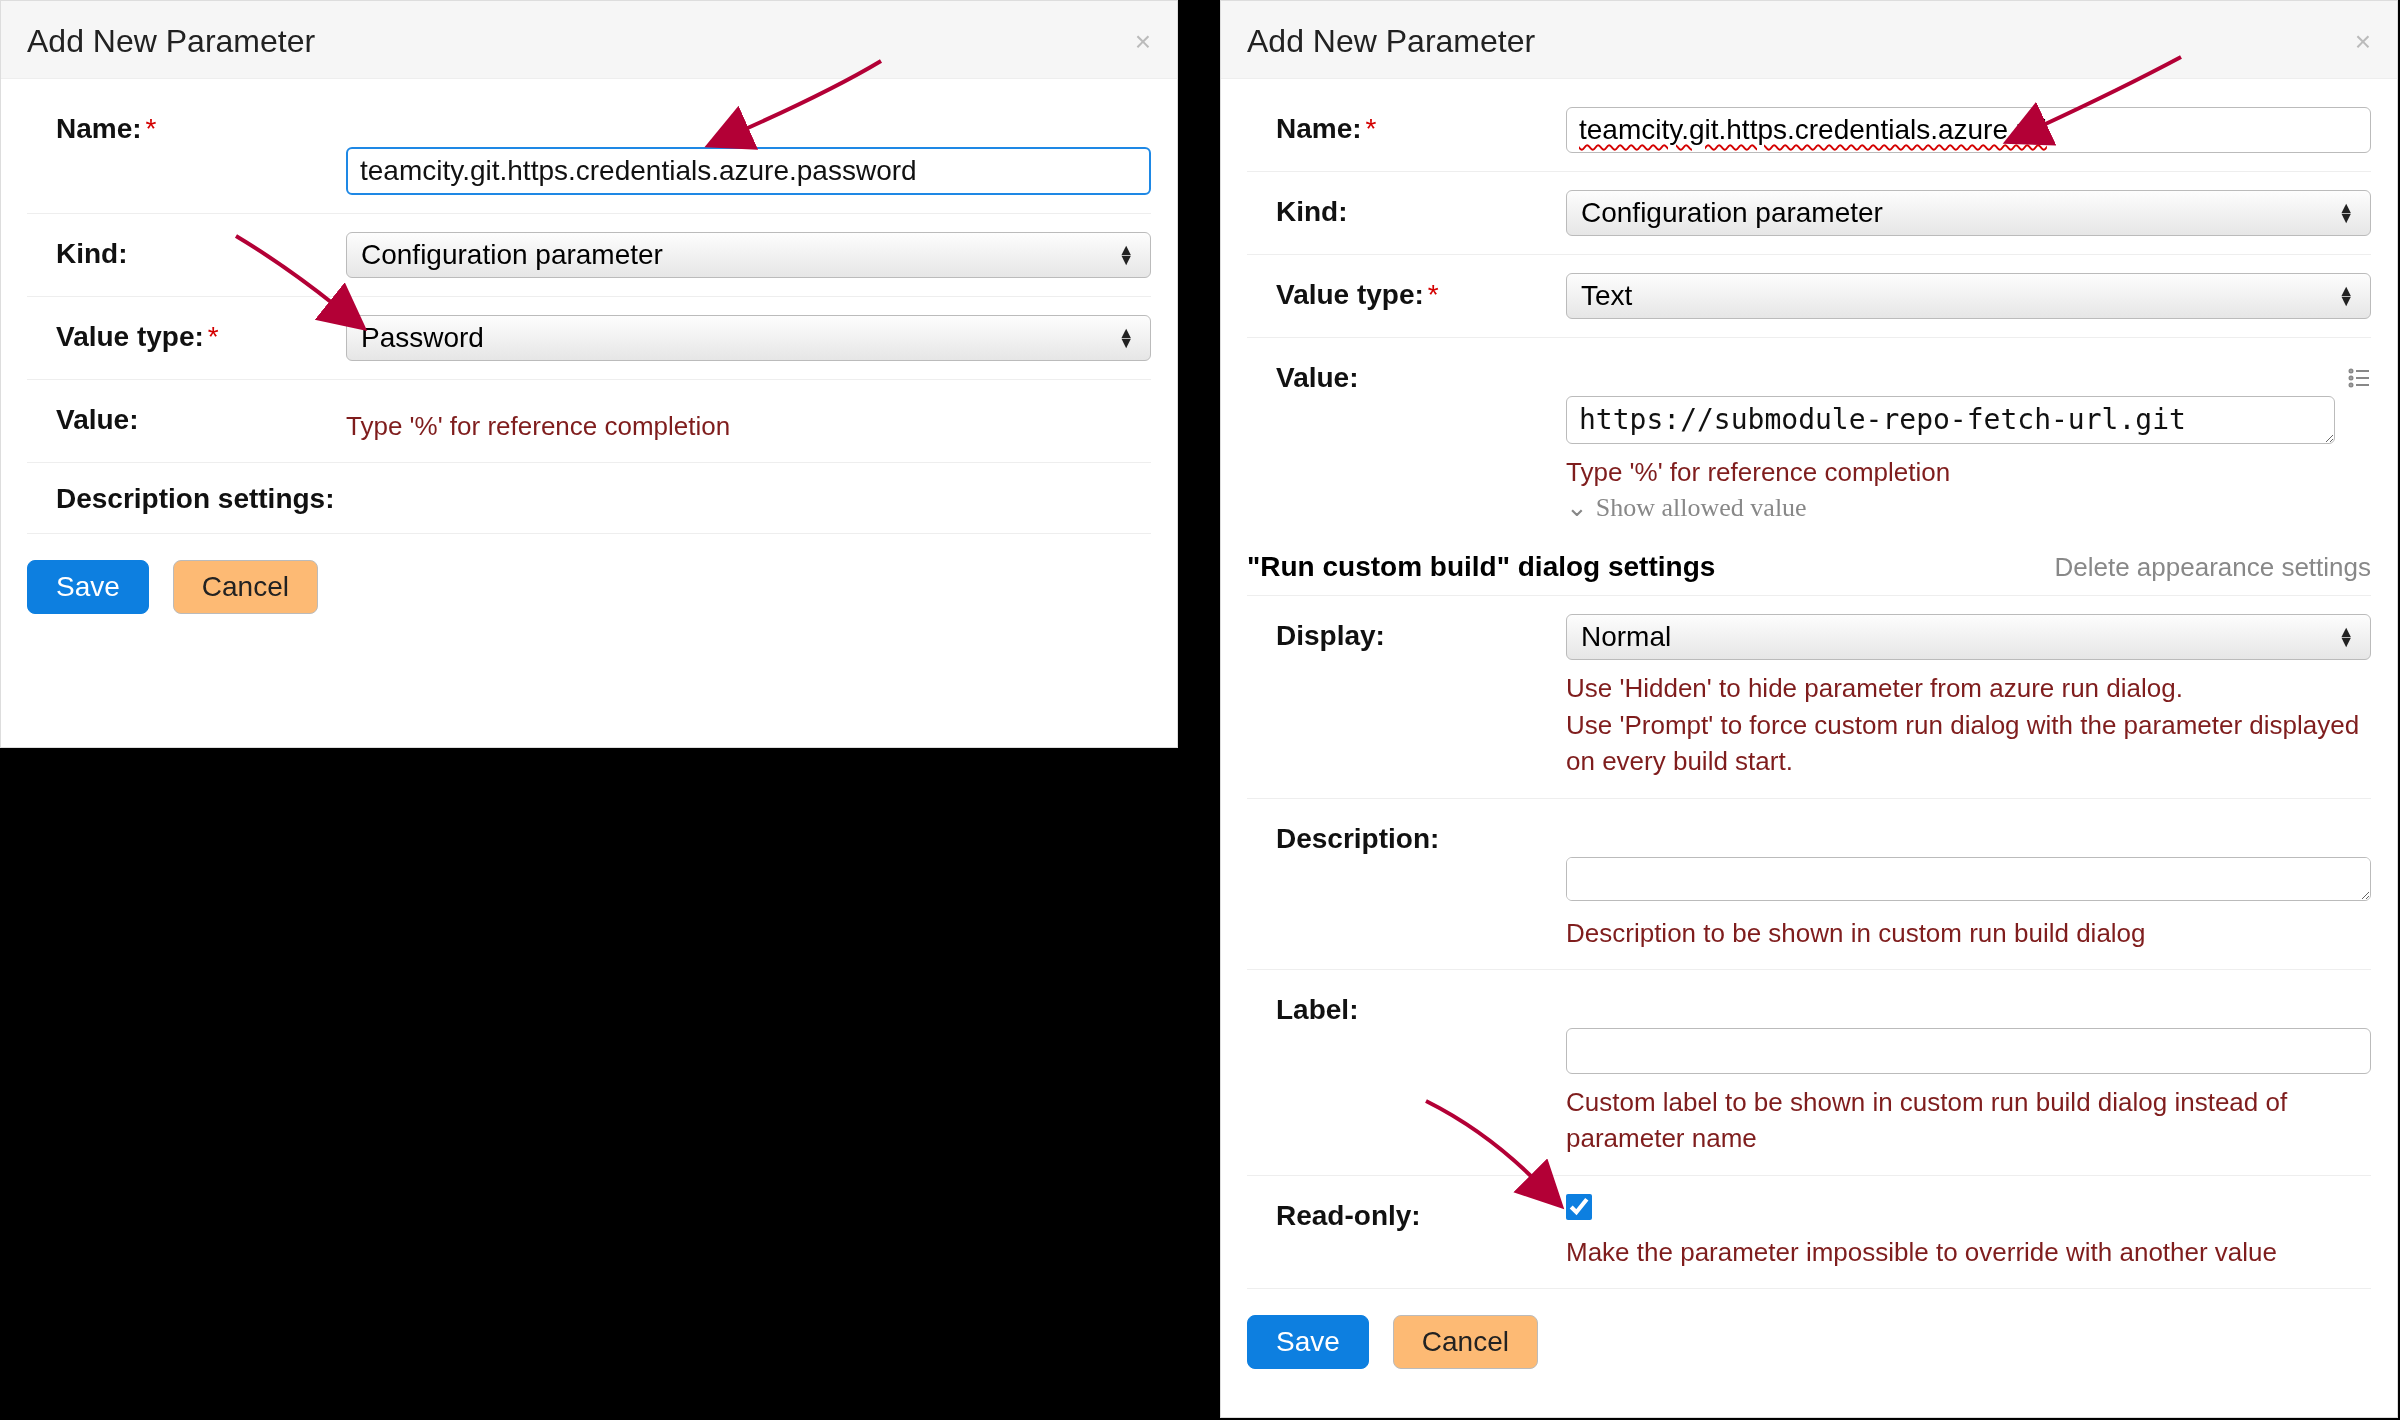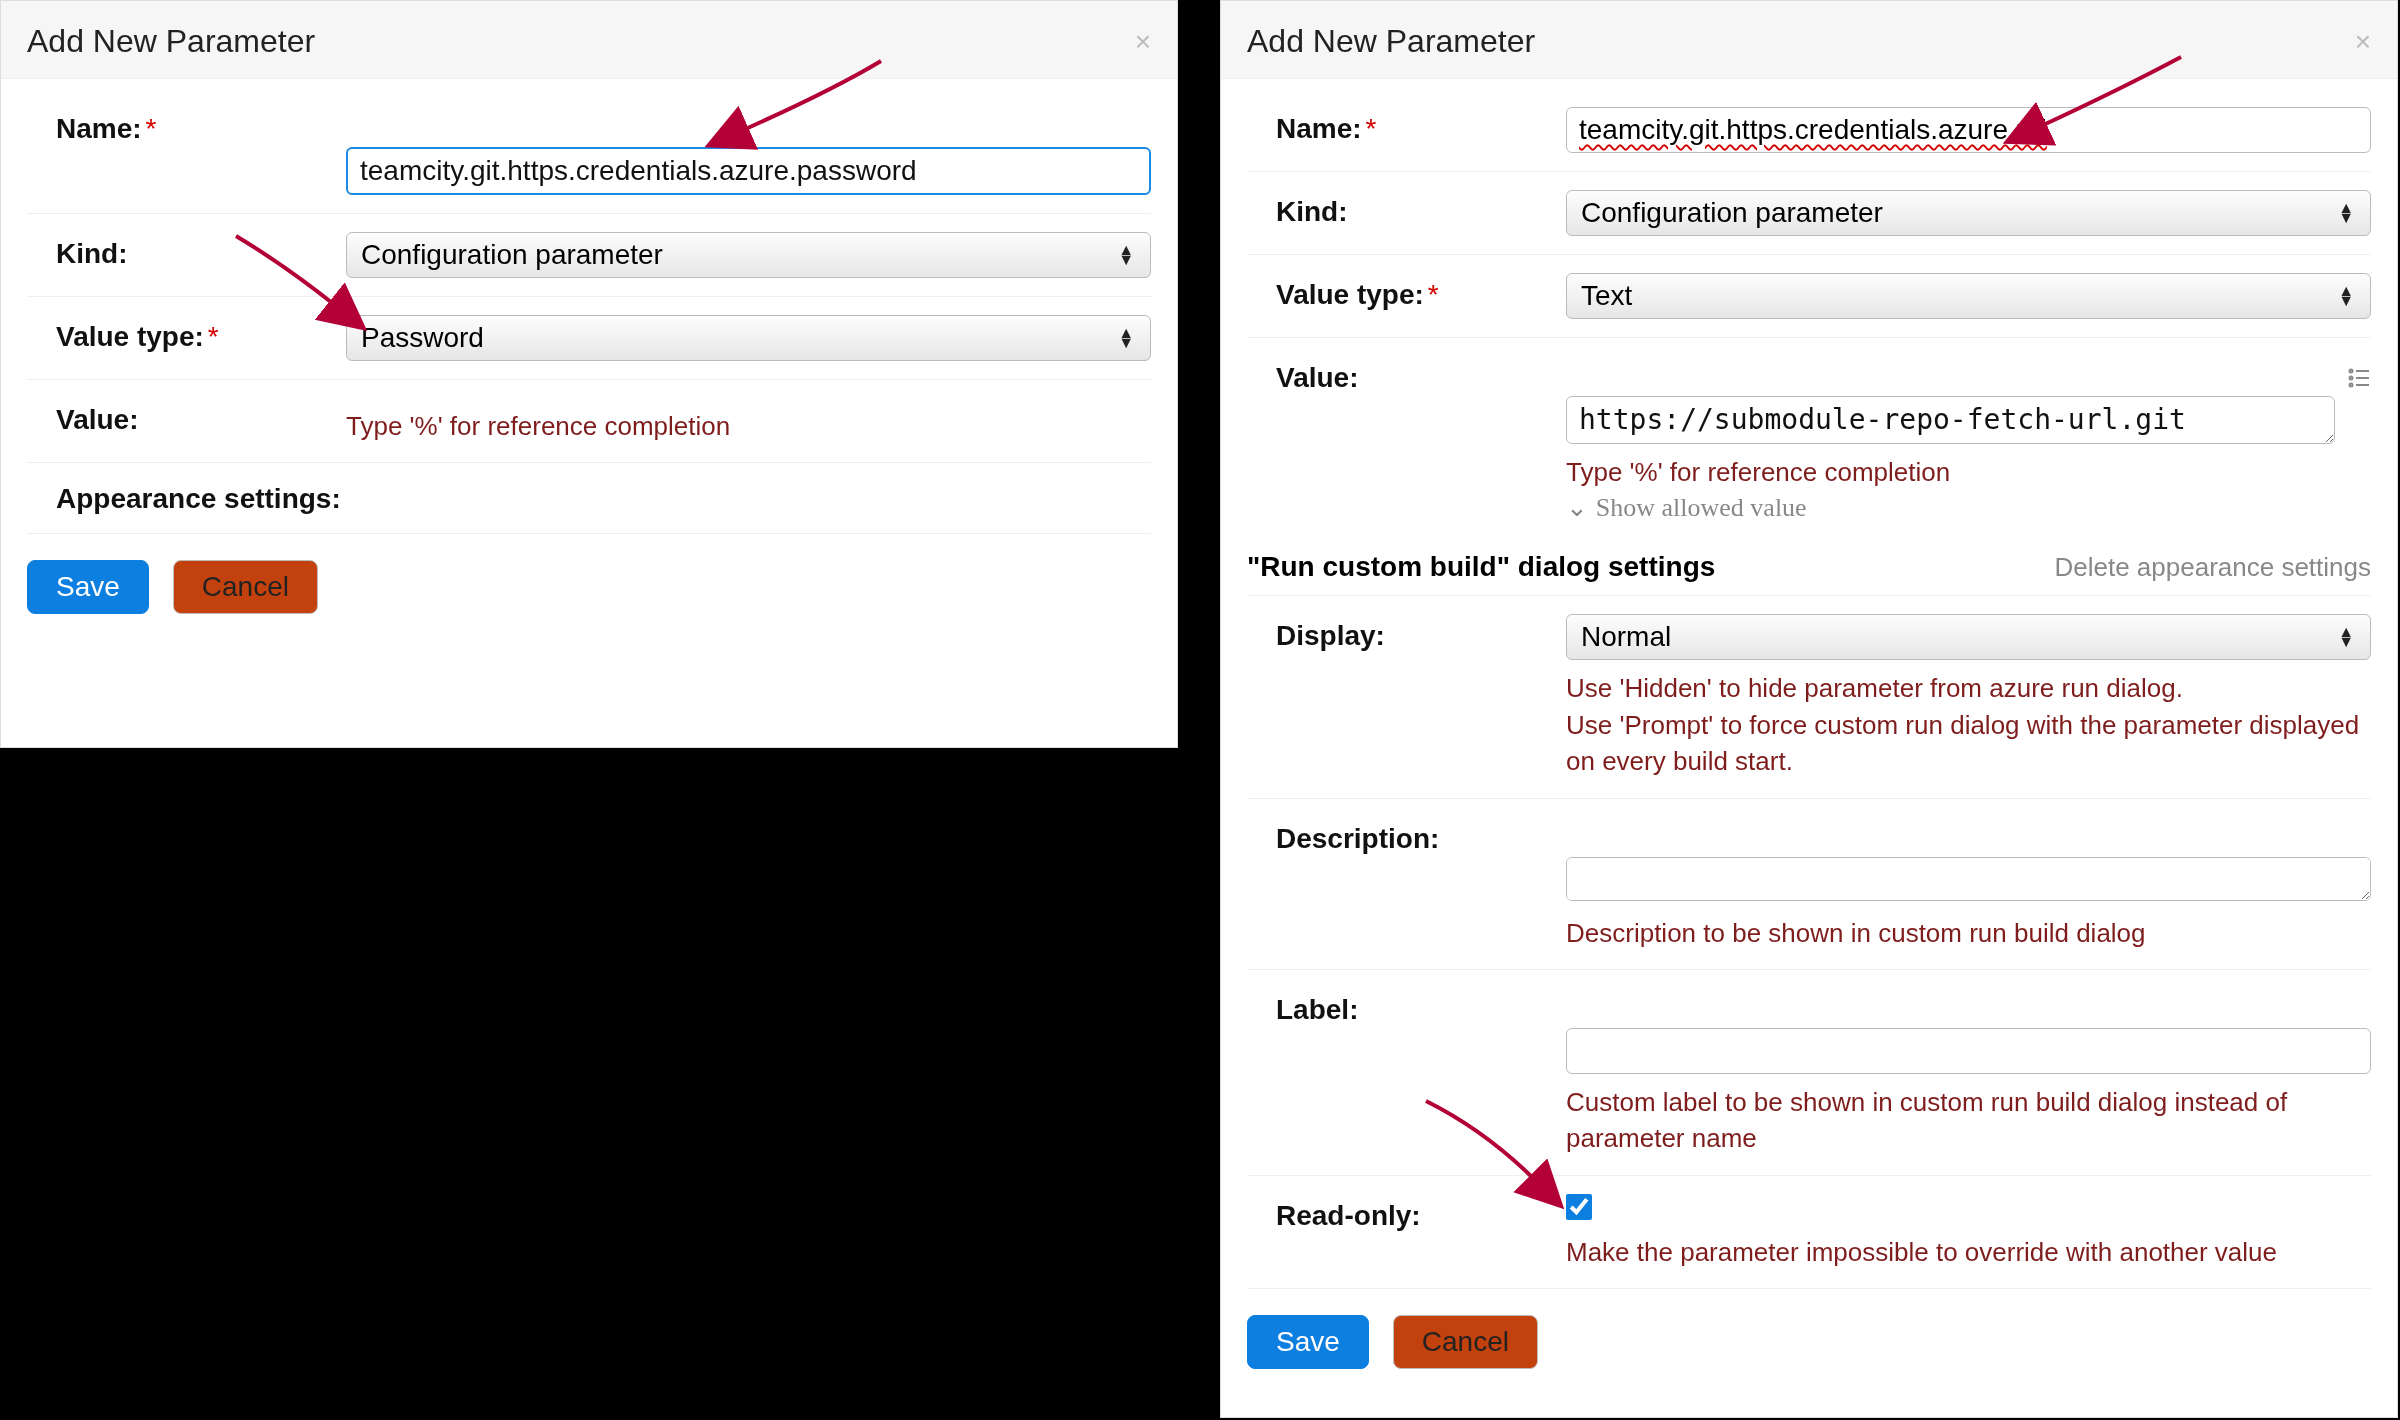--- a/index.html
+++ b/index.html
@@ -128,21 +128,21 @@
     border-radius: 8px;
     cursor: pointer;
     border: 1px solid transparent;
   }
   .btn-primary {
     background: #0d7fe0;
     color: #fff;
     border-color: #0d7fe0;
   }
   .btn-secondary {
-    background: #c2410c;
+    background: #fdba74;
     color: #222;
     border: 1px solid #bbb;
   }
   .value-wrap {
     display:flex;
     align-items:flex-start;
     gap:12px;
   }
   .value-wrap textarea { flex:1; }
   .list-icon {
@@ -233,21 +233,21 @@
         </div>
       </div>
     </div>
     <div class="row">
       <div class="label-col">Value:</div>
       <div class="field-col">
         <div class="hint">Type '%' for reference completion</div>
       </div>
     </div>
     <div class="row no-border">
-      <div class="label-col" style="padding-top:2px">Appearance settings:</div>
+      <div class="label-col" style="padding-top:2px">Description settings:</div>
     </div>
     <div class="footer" style="border-top:1px solid #eee;">
       <button class="btn btn-primary">Save</button>
       <button class="btn btn-secondary">Cancel</button>
     </div>
   </div>
 
   <div class="arrow" style="left:710px; top:50px;">
     <svg width="180" height="100">
         <defs>

